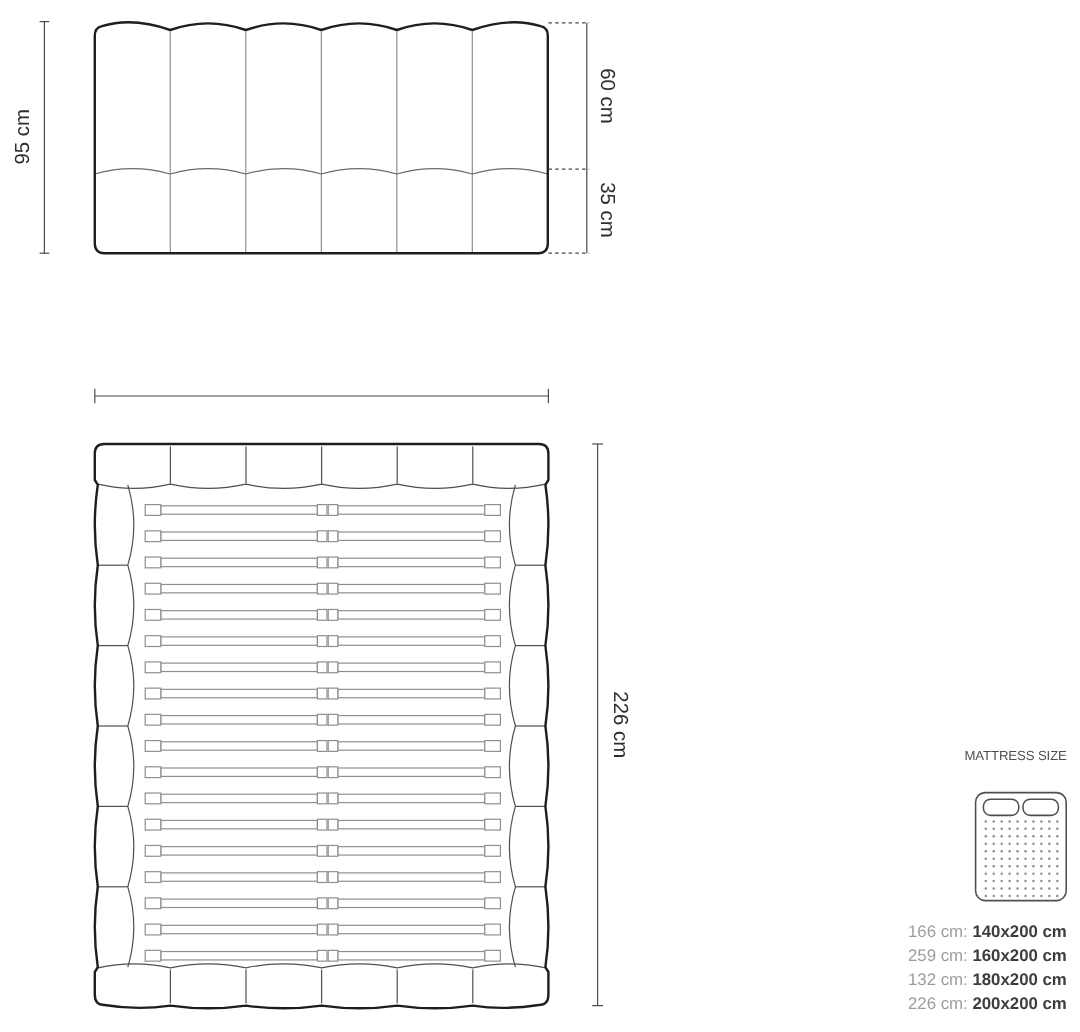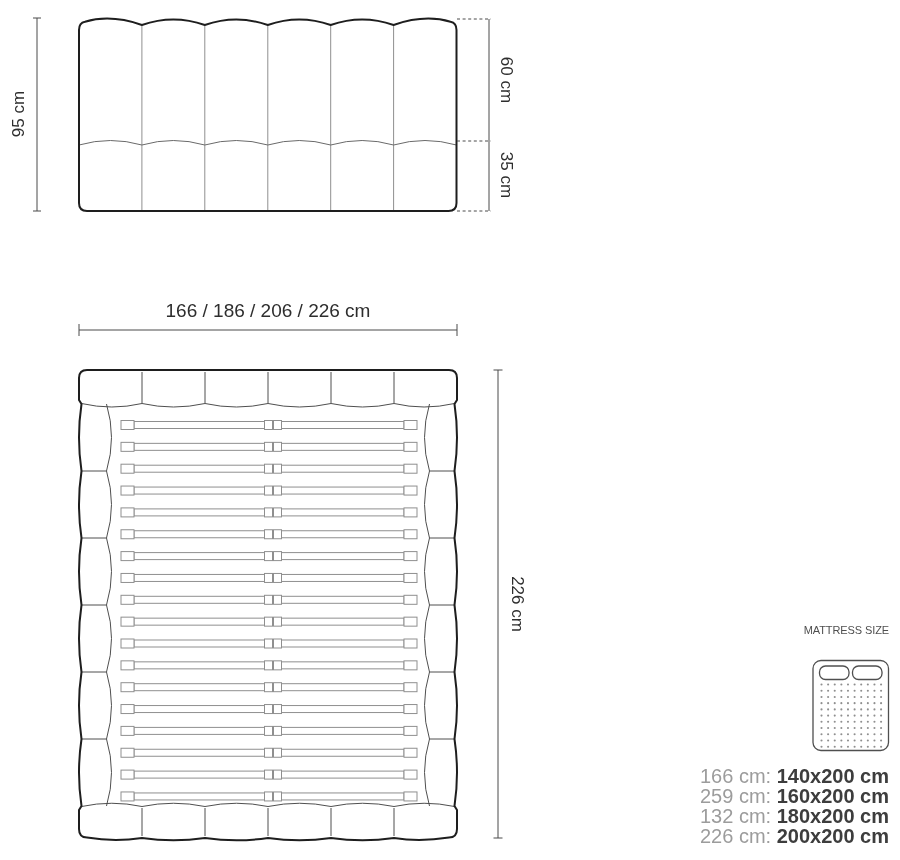--- a/index.html
+++ b/index.html
@@ -34,21 +34,21 @@
     text-align:center;white-space:nowrap;
   }
   .rot-cw{transform:rotate(90deg);}
   .rot-ccw{transform:rotate(-90deg);}
   .bed-width-label{font-size:19px;line-height:22px;}
   .legend-title{
     position:absolute;right:11px;top:624px;font-size:11px;line-height:12px;
     letter-spacing:-0.1px;color:var(--c-title);white-space:nowrap;
   }
   .legend-rows{position:absolute;right:11px;top:766px;text-align:right;}
-  .legend-row{font-size:20px;line-height:20px;white-space:nowrap;}
+  .legend-row{font-size:14px;line-height:20px;white-space:nowrap;}
   .legend-row .k{color:var(--c-key);font-weight:400;}
   .legend-row .v{color:var(--c-val);font-weight:700;}
 </style>
 </head>
 <body>
 
 <div class="canvas">
 
   <svg class="art" width="900" height="860" viewBox="0 0 900 860">
 
@@ -365,21 +365,20 @@
         </g>
     </g>
   </svg>
 
   <div class="dim-label rot-ccw" style="left:-26px;top:104px;width:90px;height:20px;">95 cm</div>
 
   <div class="dim-label rot-cw" style="left:461px;top:70px;width:90px;height:20px;">60 cm</div>
 
   <div class="dim-label rot-cw" style="left:461px;top:165px;width:90px;height:20px;">35 cm</div>
 
-  <div class="dim-label bed-width-label" style="left:118px;top:300px;width:300px;height:22px;">166 / 186 / 206 / 226 cm</div>
 
   <div class="dim-label rot-cw" style="left:472px;top:594px;width:90px;height:20px;">226 cm</div>
 
   <div class="legend-title">MATTRESS SIZE</div>
 
   <div class="legend-rows">
     <div class="legend-row">
       <span class="k">166 cm:</span>
       <span class="v">140x200 cm</span>
     </div>

